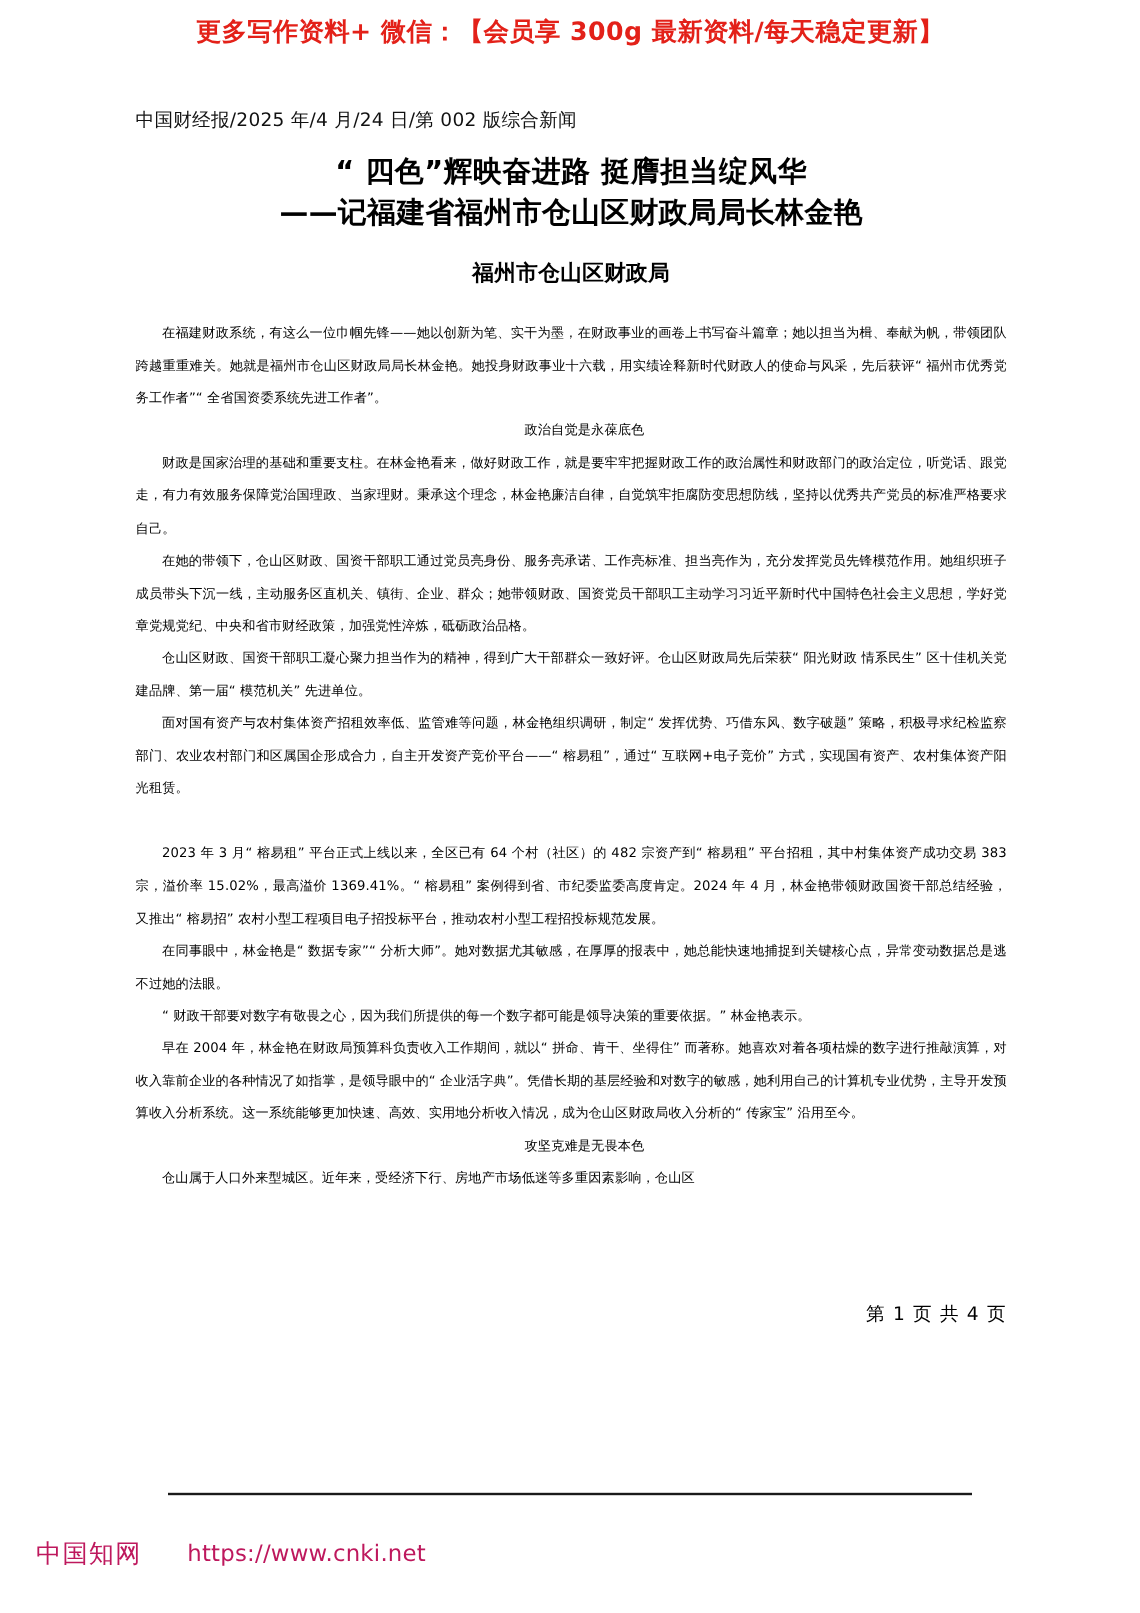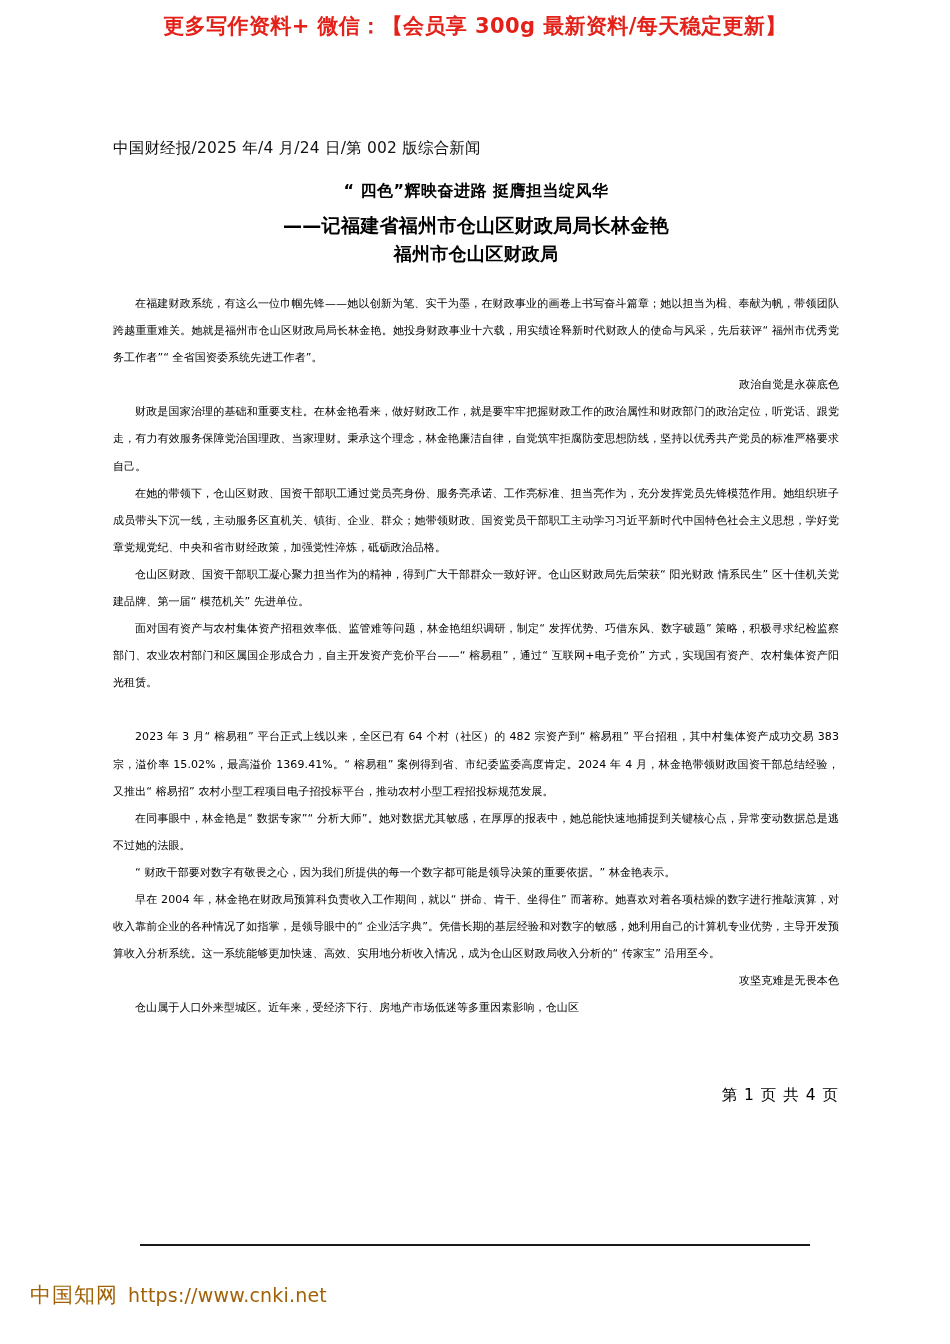--- a/index.html
+++ b/index.html
@@ -45,61 +45,61 @@
     top: 88px;
     left: 113px;
     width: 726px;
   }
 
   .source-line {
     font-size: 15.5px;
     line-height: 25px;
     letter-spacing: 0.2px;
     color: #111;
-    margin-top: 48px;
   }
 
   .doc-title {
     text-align: center;
-    font-size: 16px;
+    font-size: 24px;
     font-weight: bold;
     line-height: 34px;
     margin-top: 13px;
     letter-spacing: 0.5px;
   }
   .doc-subtitle {
     text-align: center;
-    font-size: 19px;
+    font-size: 24px;
     font-weight: bold;
     line-height: 30px;
     margin-top: 2px;
     letter-spacing: 0.3px;
   }
   .doc-byline {
     text-align: center;
     font-size: 18px;
     font-weight: bold;
     line-height: 28px;
+    margin-top: 22px;
     letter-spacing: 0.3px;
   }
 
   .para-block {
     margin-top: 22px;
   }
   p.para {
     margin: 0;
     font-size: 11px;
     line-height: 27.1px;
     text-align: justify;
     text-justify: inter-ideograph;
     text-indent: 2em;
     letter-spacing: 0.1px;
   }
   p.para.sub-head {
-    text-align: right;
+    text-align: center;
   }
   p.spacer-gap {
     height: 27px;
     margin: 0;
   }
 
   .page-footer {
     position: absolute;
     top: 1085px;
     left: 113px;
@@ -118,22 +118,22 @@
     background: #1a1a1a;
   }
 
   
   .cnki-watermark {
     position: absolute;
     top: 1281px;
     left: 30px;
     display: flex;
     align-items: center;
-    gap: 10px;
-    color: #a16207;
+    gap: 38px;
+    color: #be185d;
   }
   .cnki-name {
     font-size: 21px;
     letter-spacing: 1px;
   }
   .cnki-url {
     font-size: 19px;
     letter-spacing: 0.2px;
   }
 </style>

